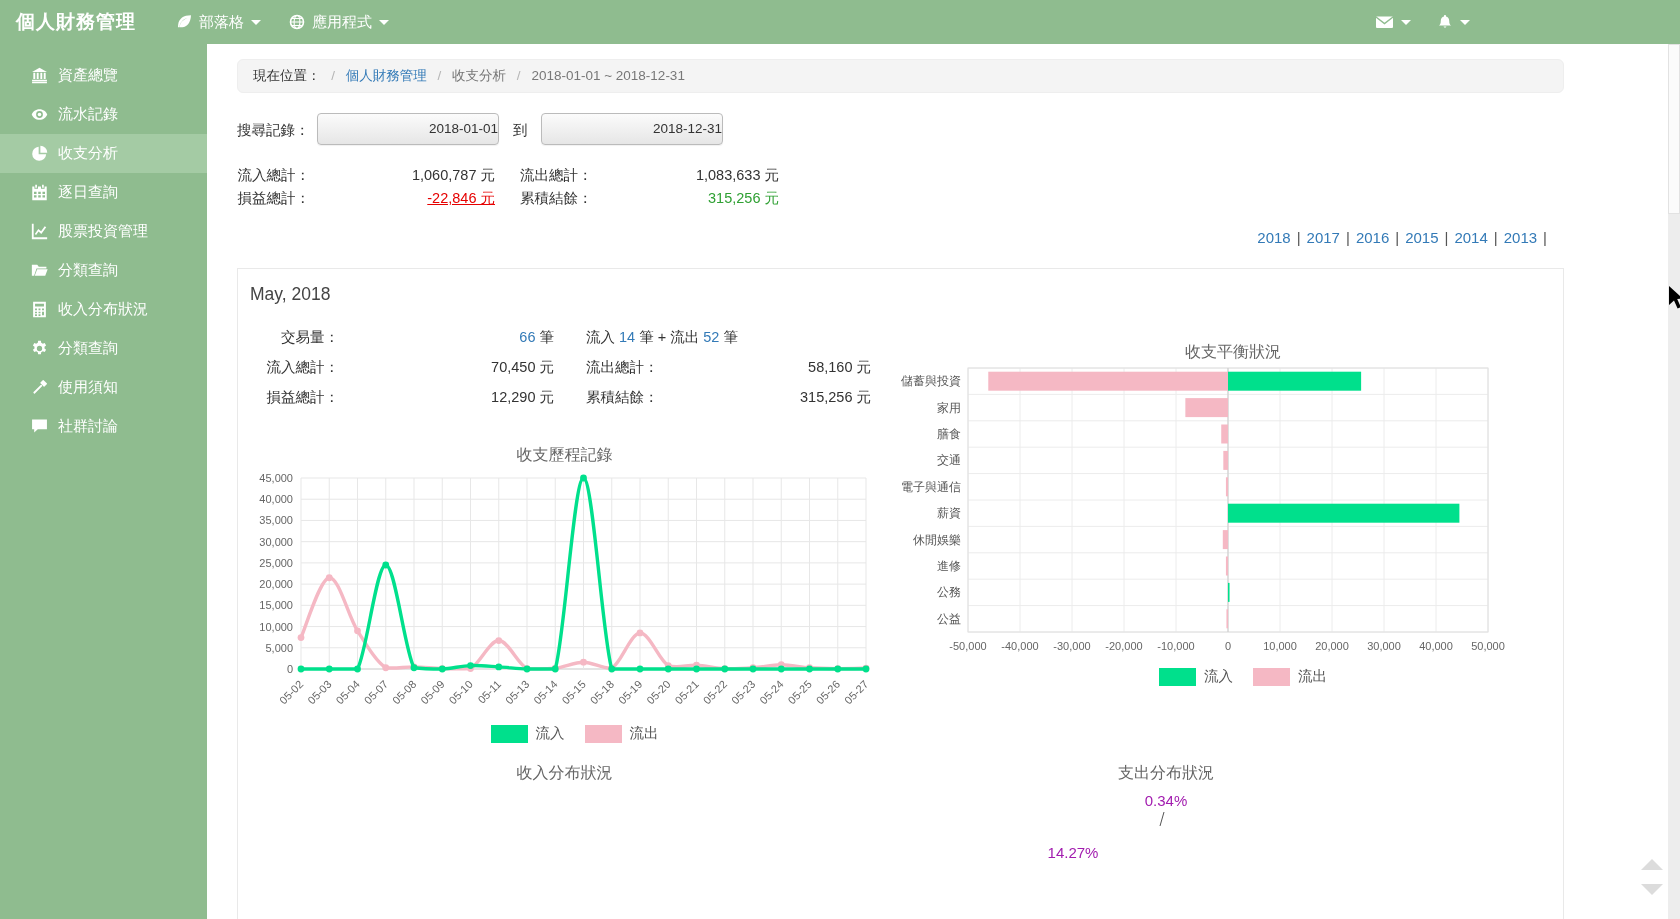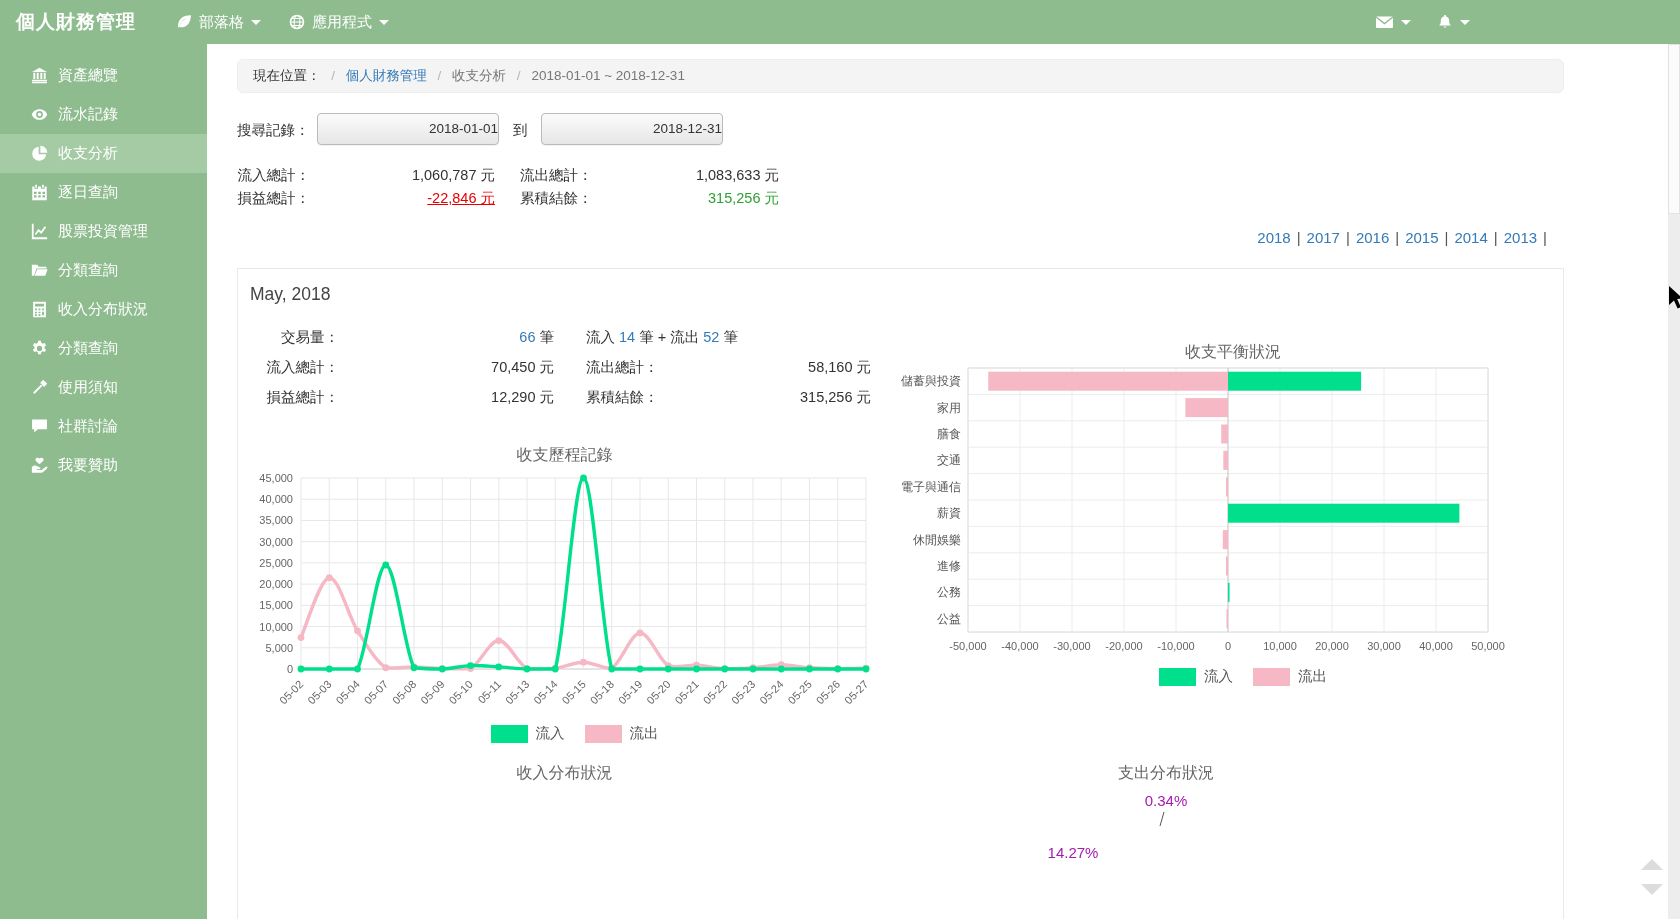--- a/index.html
+++ b/index.html
@@ -210,29 +210,20 @@
           </span>
         <span>使用須知</span>
       </li>
       <li class="side-item">
         <span class="sicon">
             <svg viewBox="0 0 16 16" fill="#fff">
               <path d="M1 1.5h14v9H6.4L3 13.7v-3.2H1z"></path>
             </svg>
           </span>
         <span>社群討論</span>
-      </li>
-      <li class="side-item">
-        <span class="sicon">
-            <svg viewBox="0 0 16 16" fill="#fff">
-              <path d="M8 1.5c1-1.3 3.1-1 3.7.4.5 1.2-.3 2.4-3.7 4.7C4.6 4.3 3.8 3.1 4.3 1.9 4.9.5 7 .2 8 1.5z"></path>
-              <path d="M.8 9.5c2-1.6 3.7-1.7 5.1-.9l2.5 1.3c.8.4.6 1.6-.4 1.6H5.3l-.1.8h3.5c1.6 0 2.4-.8 4.4-2.4l1.5-1.1 1 1.4-2.2 2.3c-1.6 1.6-3 2.4-5 2.4H.8z"></path>
-            </svg>
-          </span>
-        <span>我要贊助</span>
       </li>
     </ul>
   </div>
 
   <div class="breadcrumb">
     <span>現在位置：</span>
     <span class="crumb-sep">/</span>
     <a class="crumb-link">個人財務管理</a>
     <span class="crumb-sep">/</span>
     <span class="crumb-muted">收支分析</span>

